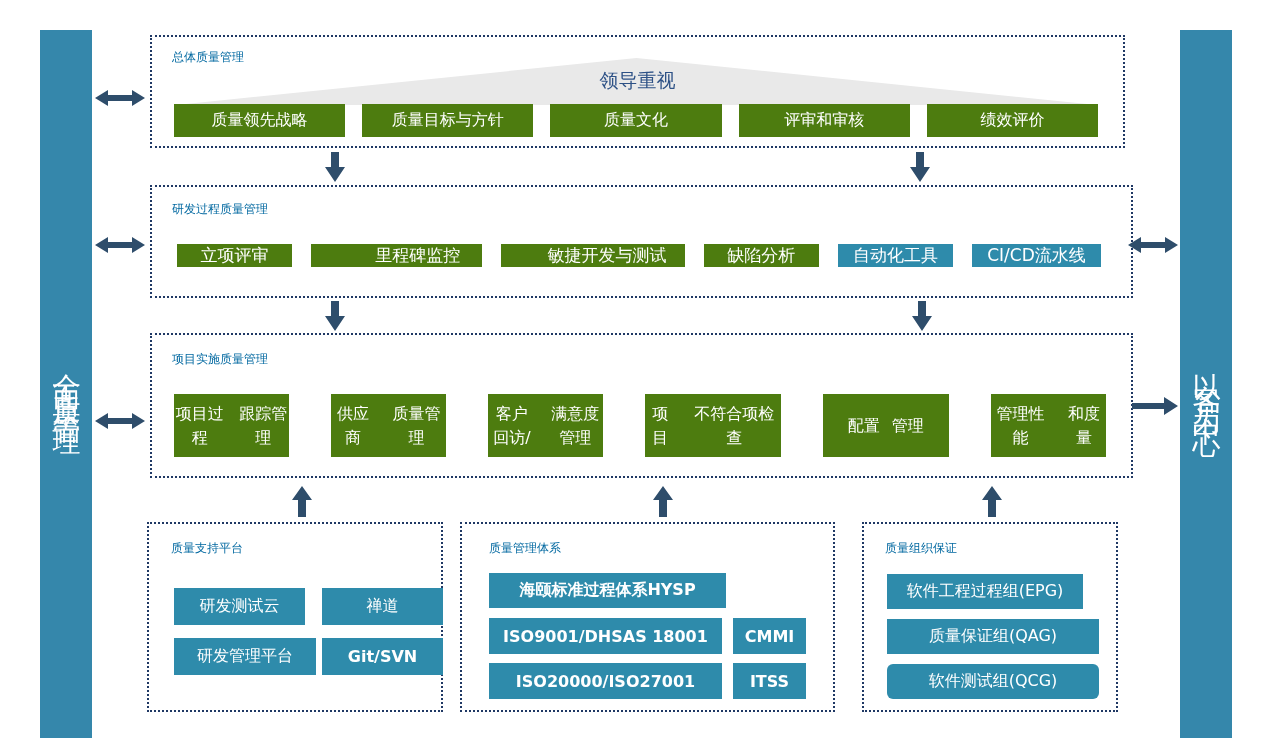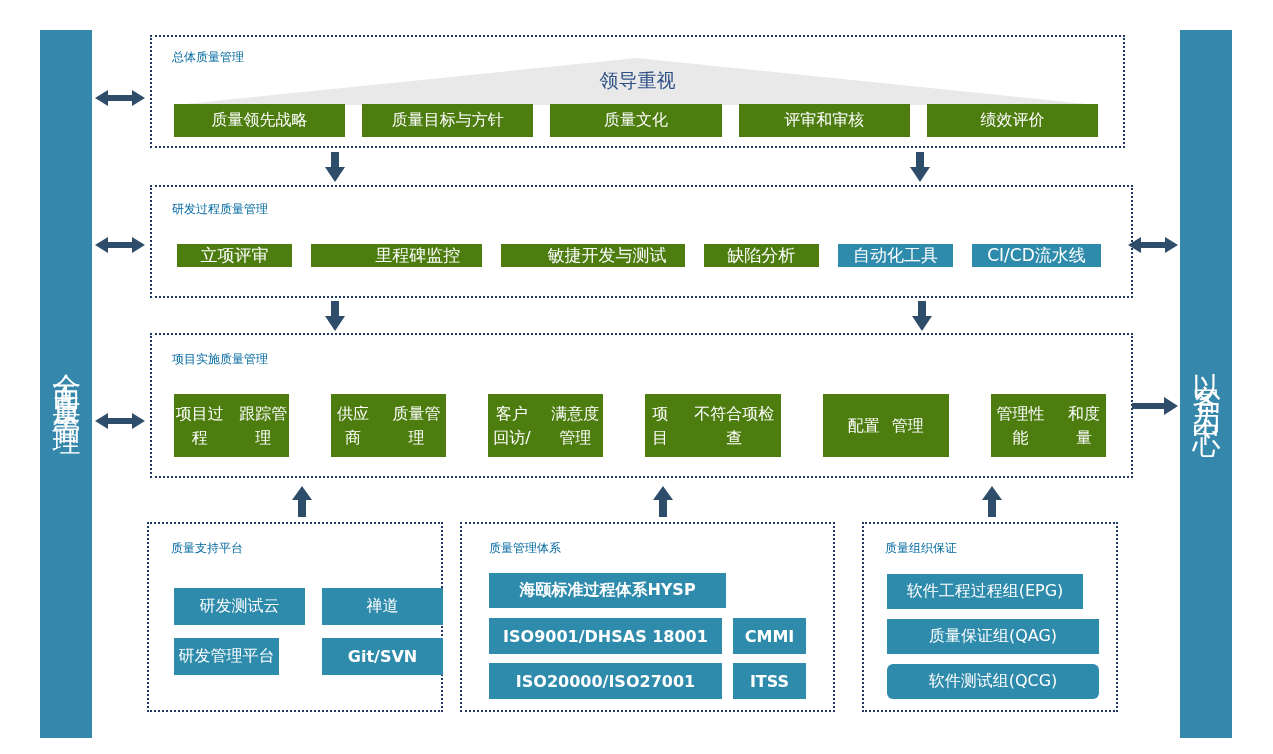--- a/index.html
+++ b/index.html
@@ -107,21 +107,21 @@
         <span>管理性能</span>
         <span>和度量</span>
       </div>
     </div>
   </div>
 
   <div class="dbox" style="left:147px;top:522px;width:296px;height:190px;">
     <div class="box-title" style="left:22px;top:16px;">质量支持平台</div>
     <div class="btn teal abs" style="left:25px;top:64px;width:131px;height:37px;">研发测试云</div>
     <div class="btn teal abs" style="left:173px;top:64px;width:121px;height:37px;">禅道</div>
-    <div class="btn teal abs" style="left:25px;top:114px;width:105px;height:37px;">研发管理平台</div>
+    <div class="btn teal abs" style="left:25px;top:114px;width:142px;height:37px;">研发管理平台</div>
     <div class="btn teal abs bold" style="left:173px;top:114px;width:121px;height:37px;">Git/SVN</div>
   </div>
 
   <div class="dbox" style="left:460px;top:522px;width:375px;height:190px;">
     <div class="box-title" style="left:27px;top:16px;">质量管理体系</div>
     <div class="btn teal abs" style="left:27px;top:49px;width:237px;height:35px;font-weight:bold;">海颐标准过程体系HYSP</div>
     <div class="btn teal abs bold" style="left:27px;top:94px;width:233px;height:36px;">ISO9001/DHSAS 18001</div>
     <div class="btn teal abs bold" style="left:271px;top:94px;width:73px;height:36px;">CMMI</div>
     <div class="btn teal abs bold" style="left:27px;top:139px;width:233px;height:36px;">ISO20000/ISO27001</div>
     <div class="btn teal abs bold" style="left:271px;top:139px;width:73px;height:36px;">ITSS</div>

